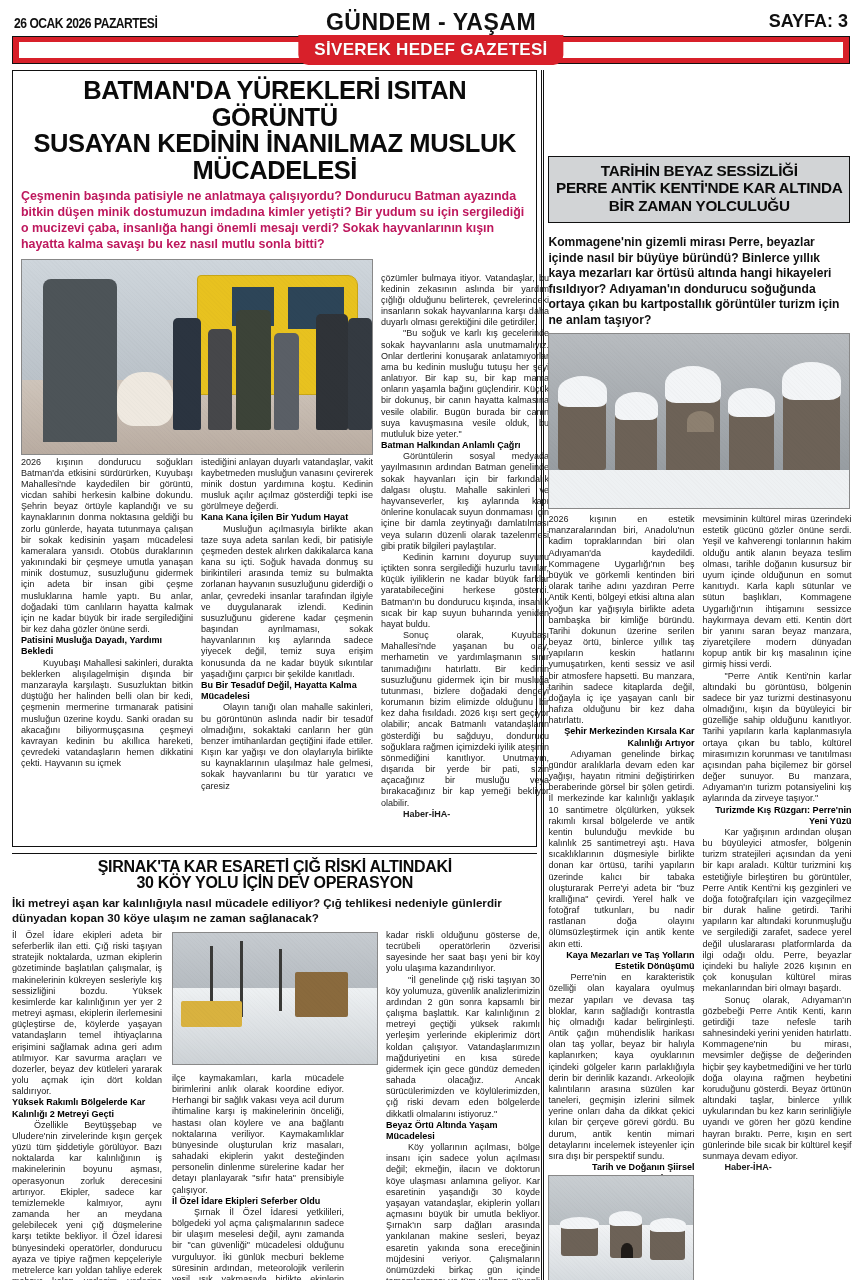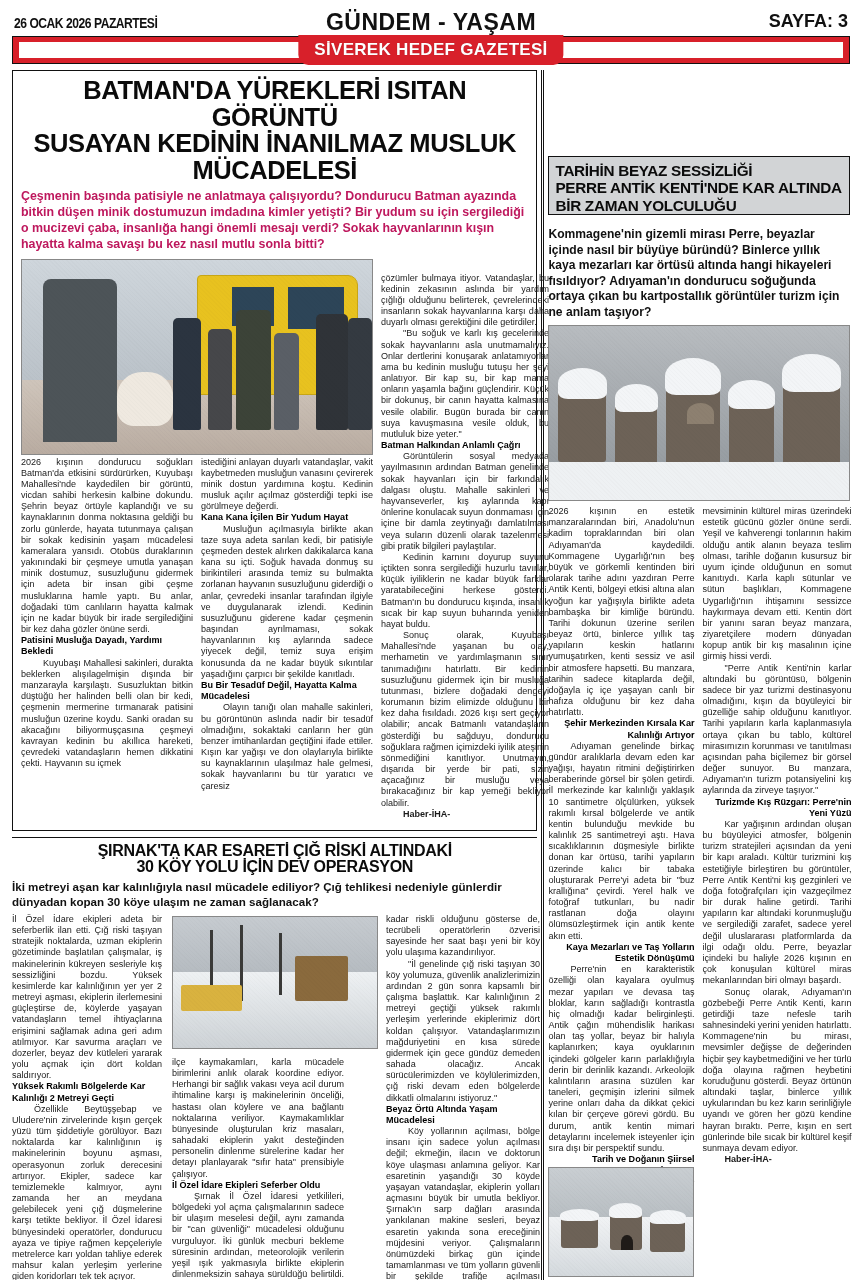--- a/index.html
+++ b/index.html
@@ -51,21 +51,21 @@
     white-space: nowrap; text-shadow: 0 0 1px rgba(0,0,0,.3);
   }
 
   
   .content { position: relative; display: flex; padding: 6px 12px 8px 12px; gap: 0; }
   .col-left { width: 528px; position: relative; }
   .col-divider { width: 3px; border-left: 1.5px solid #111; border-right:1.5px solid #111; margin: 0 4px; }
   .col-right { width: 303px; position: relative; }
 
   
-  .lead-box { border: 1.5px solid #111; padding: 6px 8px 3px 8px; }
+  .lead-box { border: 1.5px solid #111; padding: 6px 8px 19px 8px; }
   .lead-head {
     text-align: center; font-weight: 800; color: #0b0b0b;
     font-size: 25.5px; line-height: 1.04; letter-spacing: -0.4px;
   }
   .lead-head .l2 { display:block; }
   .lead-deck {
     margin-top: 5px; font-size: 12.4px; line-height: 1.30;
     font-weight: 700; color: #be185d;
   }
 
@@ -90,21 +90,21 @@
   .s2-head {
     text-align: center; font-weight: 800; font-size: 16px; line-height: 1.05;
     letter-spacing: -0.3px; color: #0b0b0b;
   }
   .s2-deck { margin-top: 4px; font-size: 11.6px; line-height: 1.28; font-weight: 700; color: #111; }
   .s2-flow { position: relative; margin-top: 4px; height: 418px; }
   .photo.s2-photo { position: absolute; left: 160px; top: 2px; width: 206px; height: 133px; }
 
   
   .r-headbox {
-    background: #d2d4d6; border: 1.5px solid #111; padding: 5px 6px 0 6px; 
+    background: #d2d4d6; border: 1.5px solid #111; padding: 5px 6px 8px 6px; text-align: center;
   }
   .r-head { font-weight: 800; font-size: 15.3px; line-height: 1.14; letter-spacing: -0.3px; color: #0b0b0b; }
   .r-head .rl { display: block; }
   .r-deck { margin-top: 12px; font-size: 12.1px; line-height: 1.28; font-weight: 700; color: #111; }
   .photo.r-photo1 { width: 100%; height: 176px; margin-top: 5px; }
   .photo.r-photo2 { width: 144px; height: 106px; margin-top: 5px; }
   .r-flow { position: relative; margin-top: 5px; height: 810px; }
   .rcol { position: absolute; top: 0; width: 146px; }
   .rcol p, .rcol h4 { font-size: 9.05px; line-height: 1.235; text-align: justify; color: #1b1b1b; }
   .rcol h4 { font-weight: 700; color: #000; text-align: right; }

